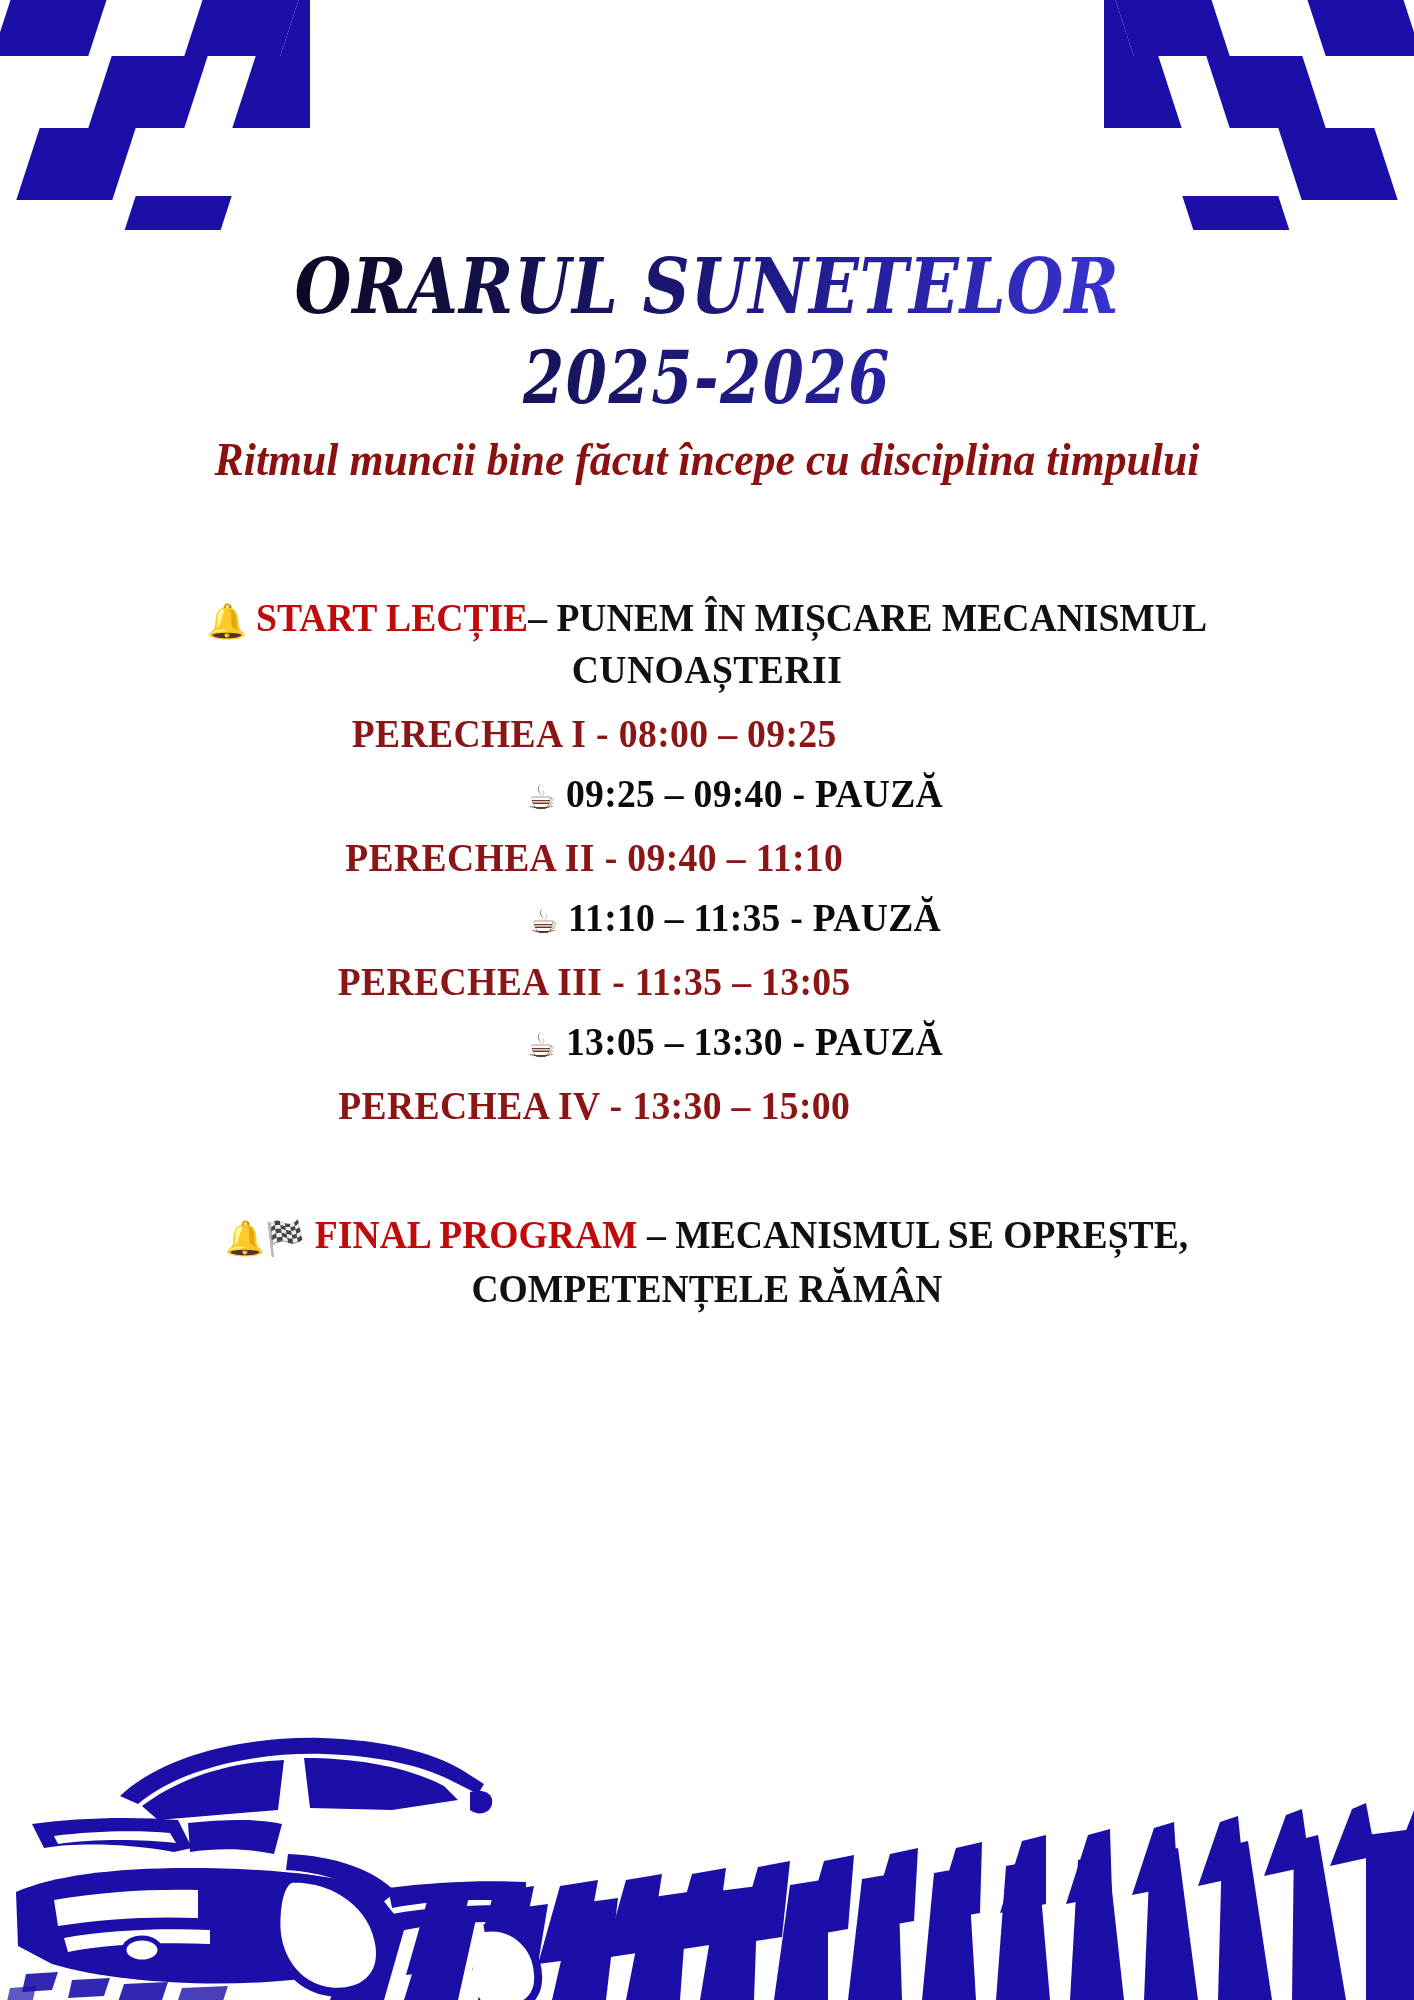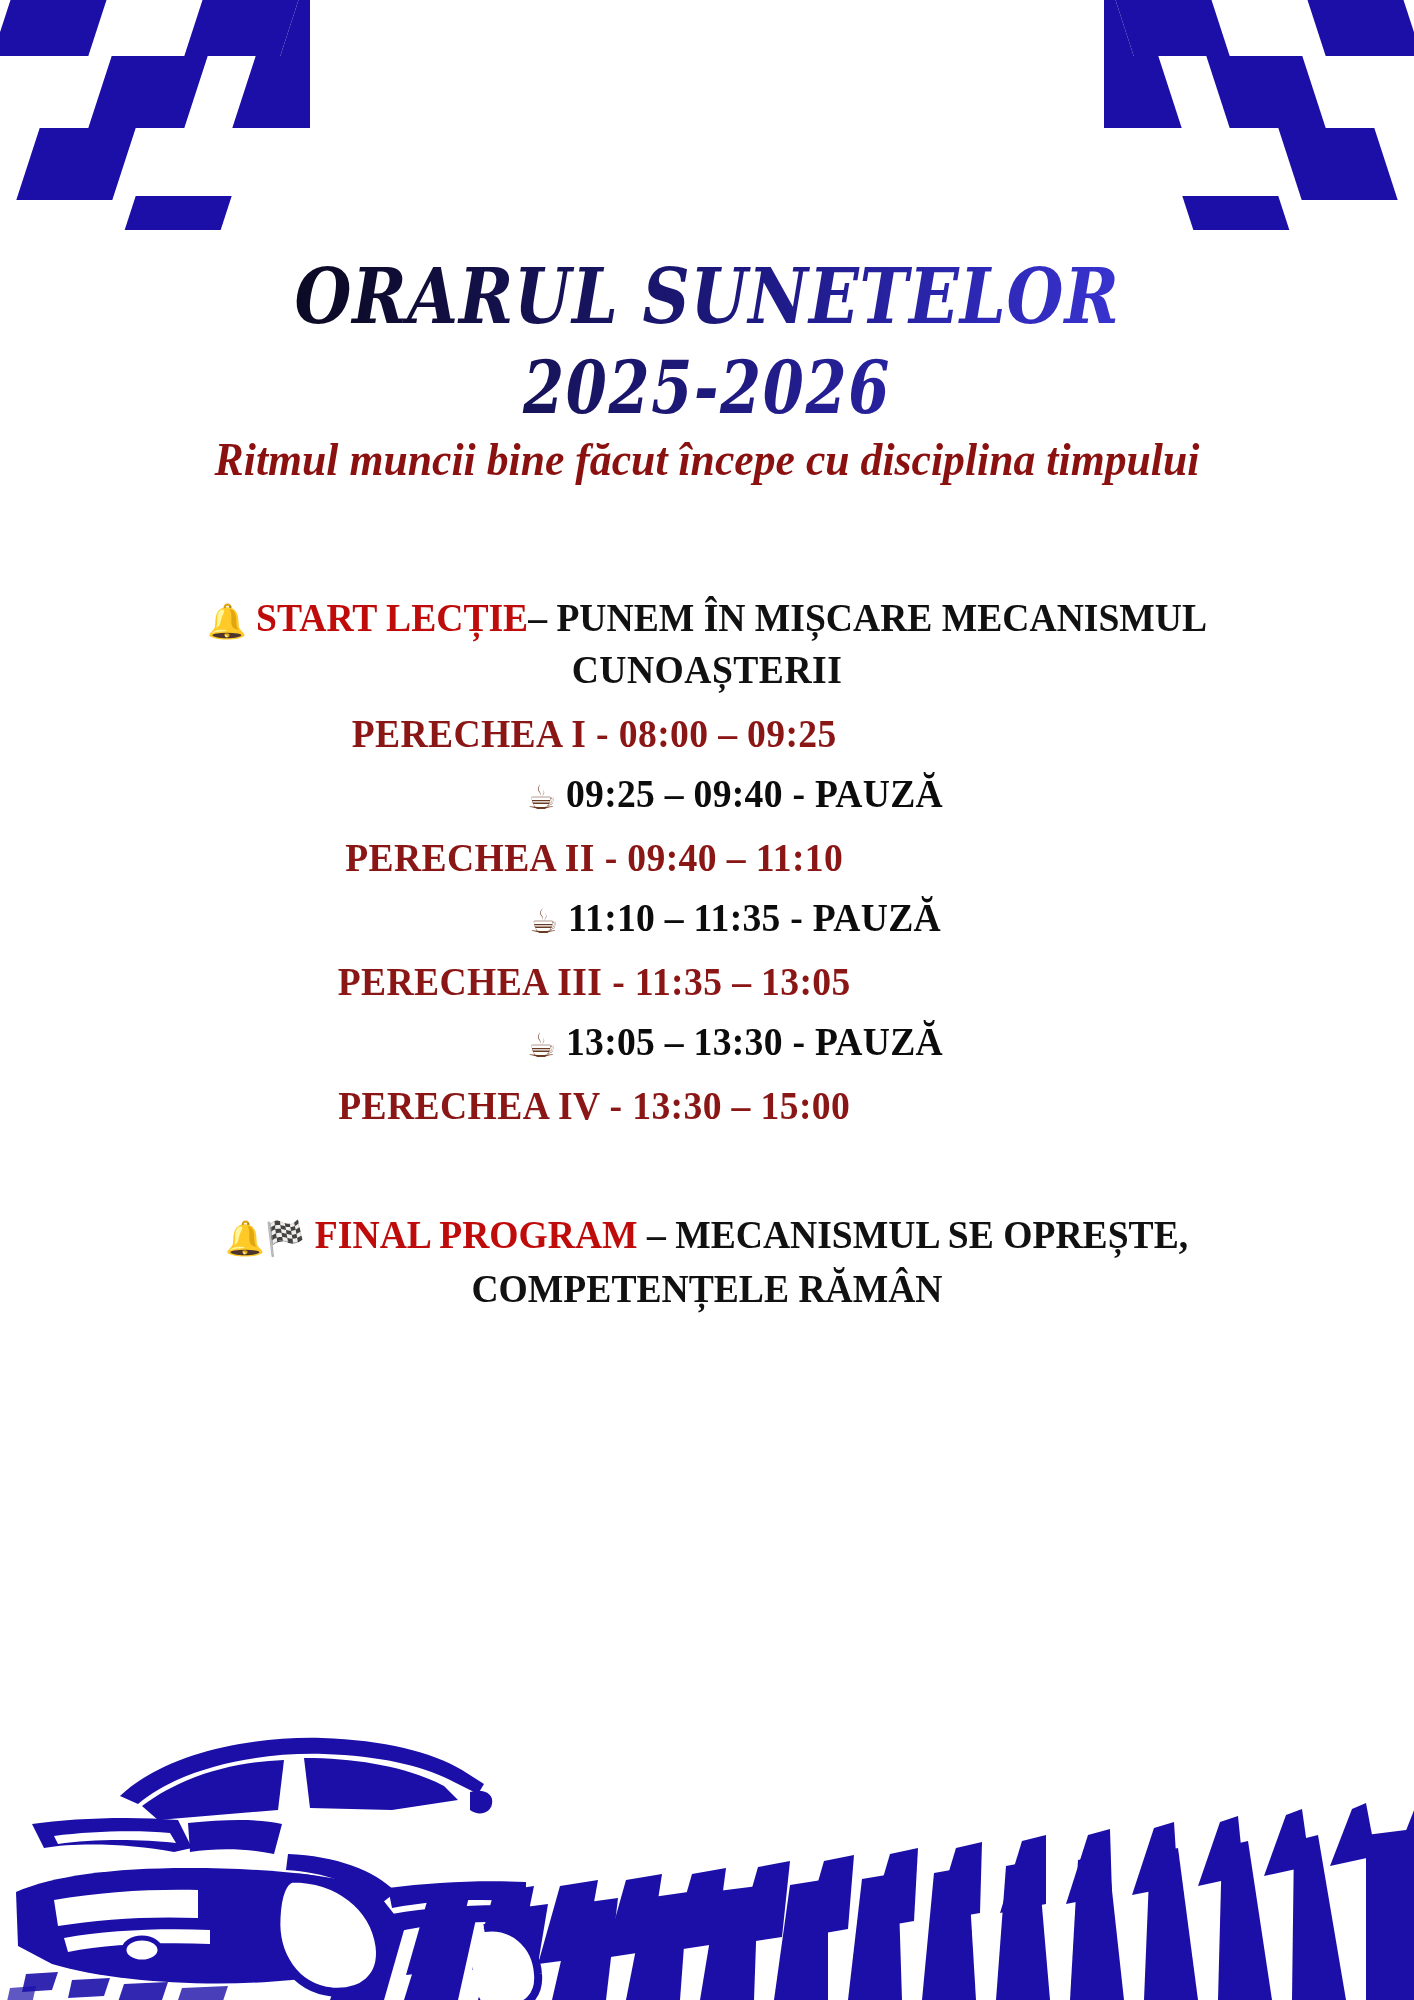--- a/index.html
+++ b/index.html
@@ -36,21 +36,20 @@
     transform: skewX(-18deg);
   }
 
   
   .title-block {
     position: absolute;
     top: 248px;
     left: 0;
     width: 1414px;
     text-align: center;
-    margin-top: 10px;
   }
   .main-title {
     font-family: "DejaVu Serif", "Liberation Serif", serif;
     font-size: 76px;
     font-weight: 700;
     font-style: italic;
     letter-spacing: 1px;
     line-height: 1.02;
     margin: 0;
     background: linear-gradient(90deg,

